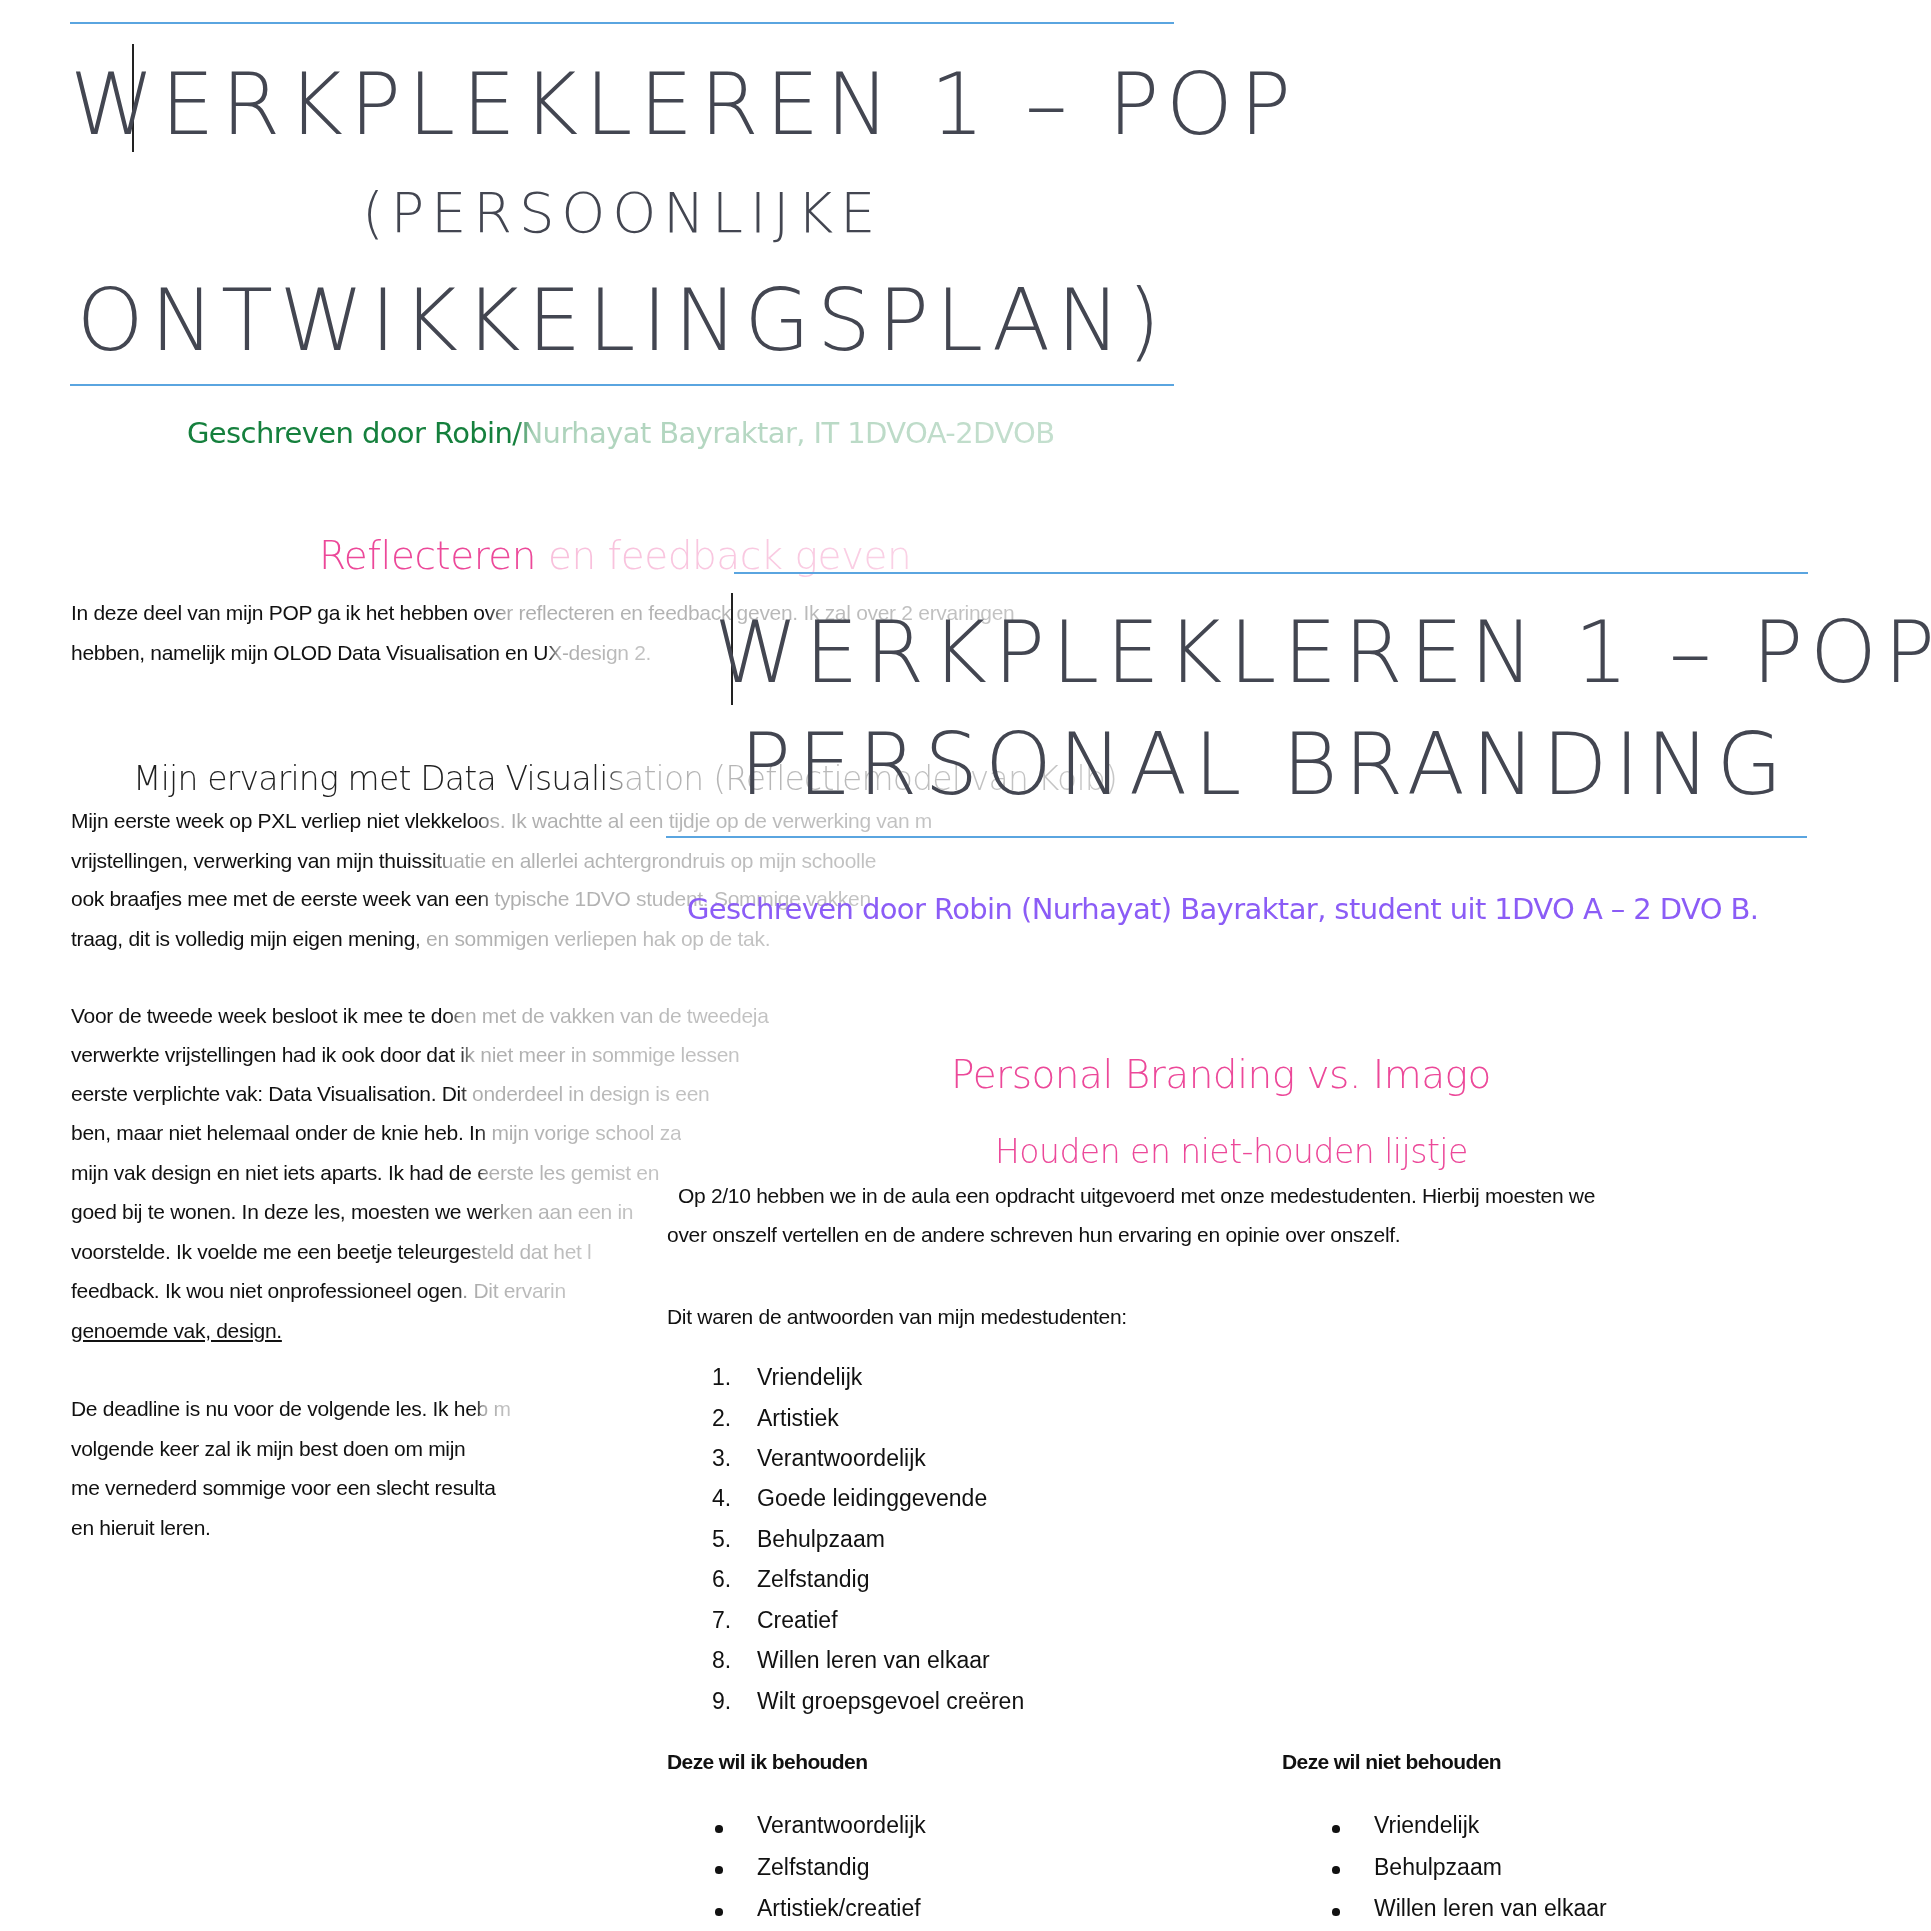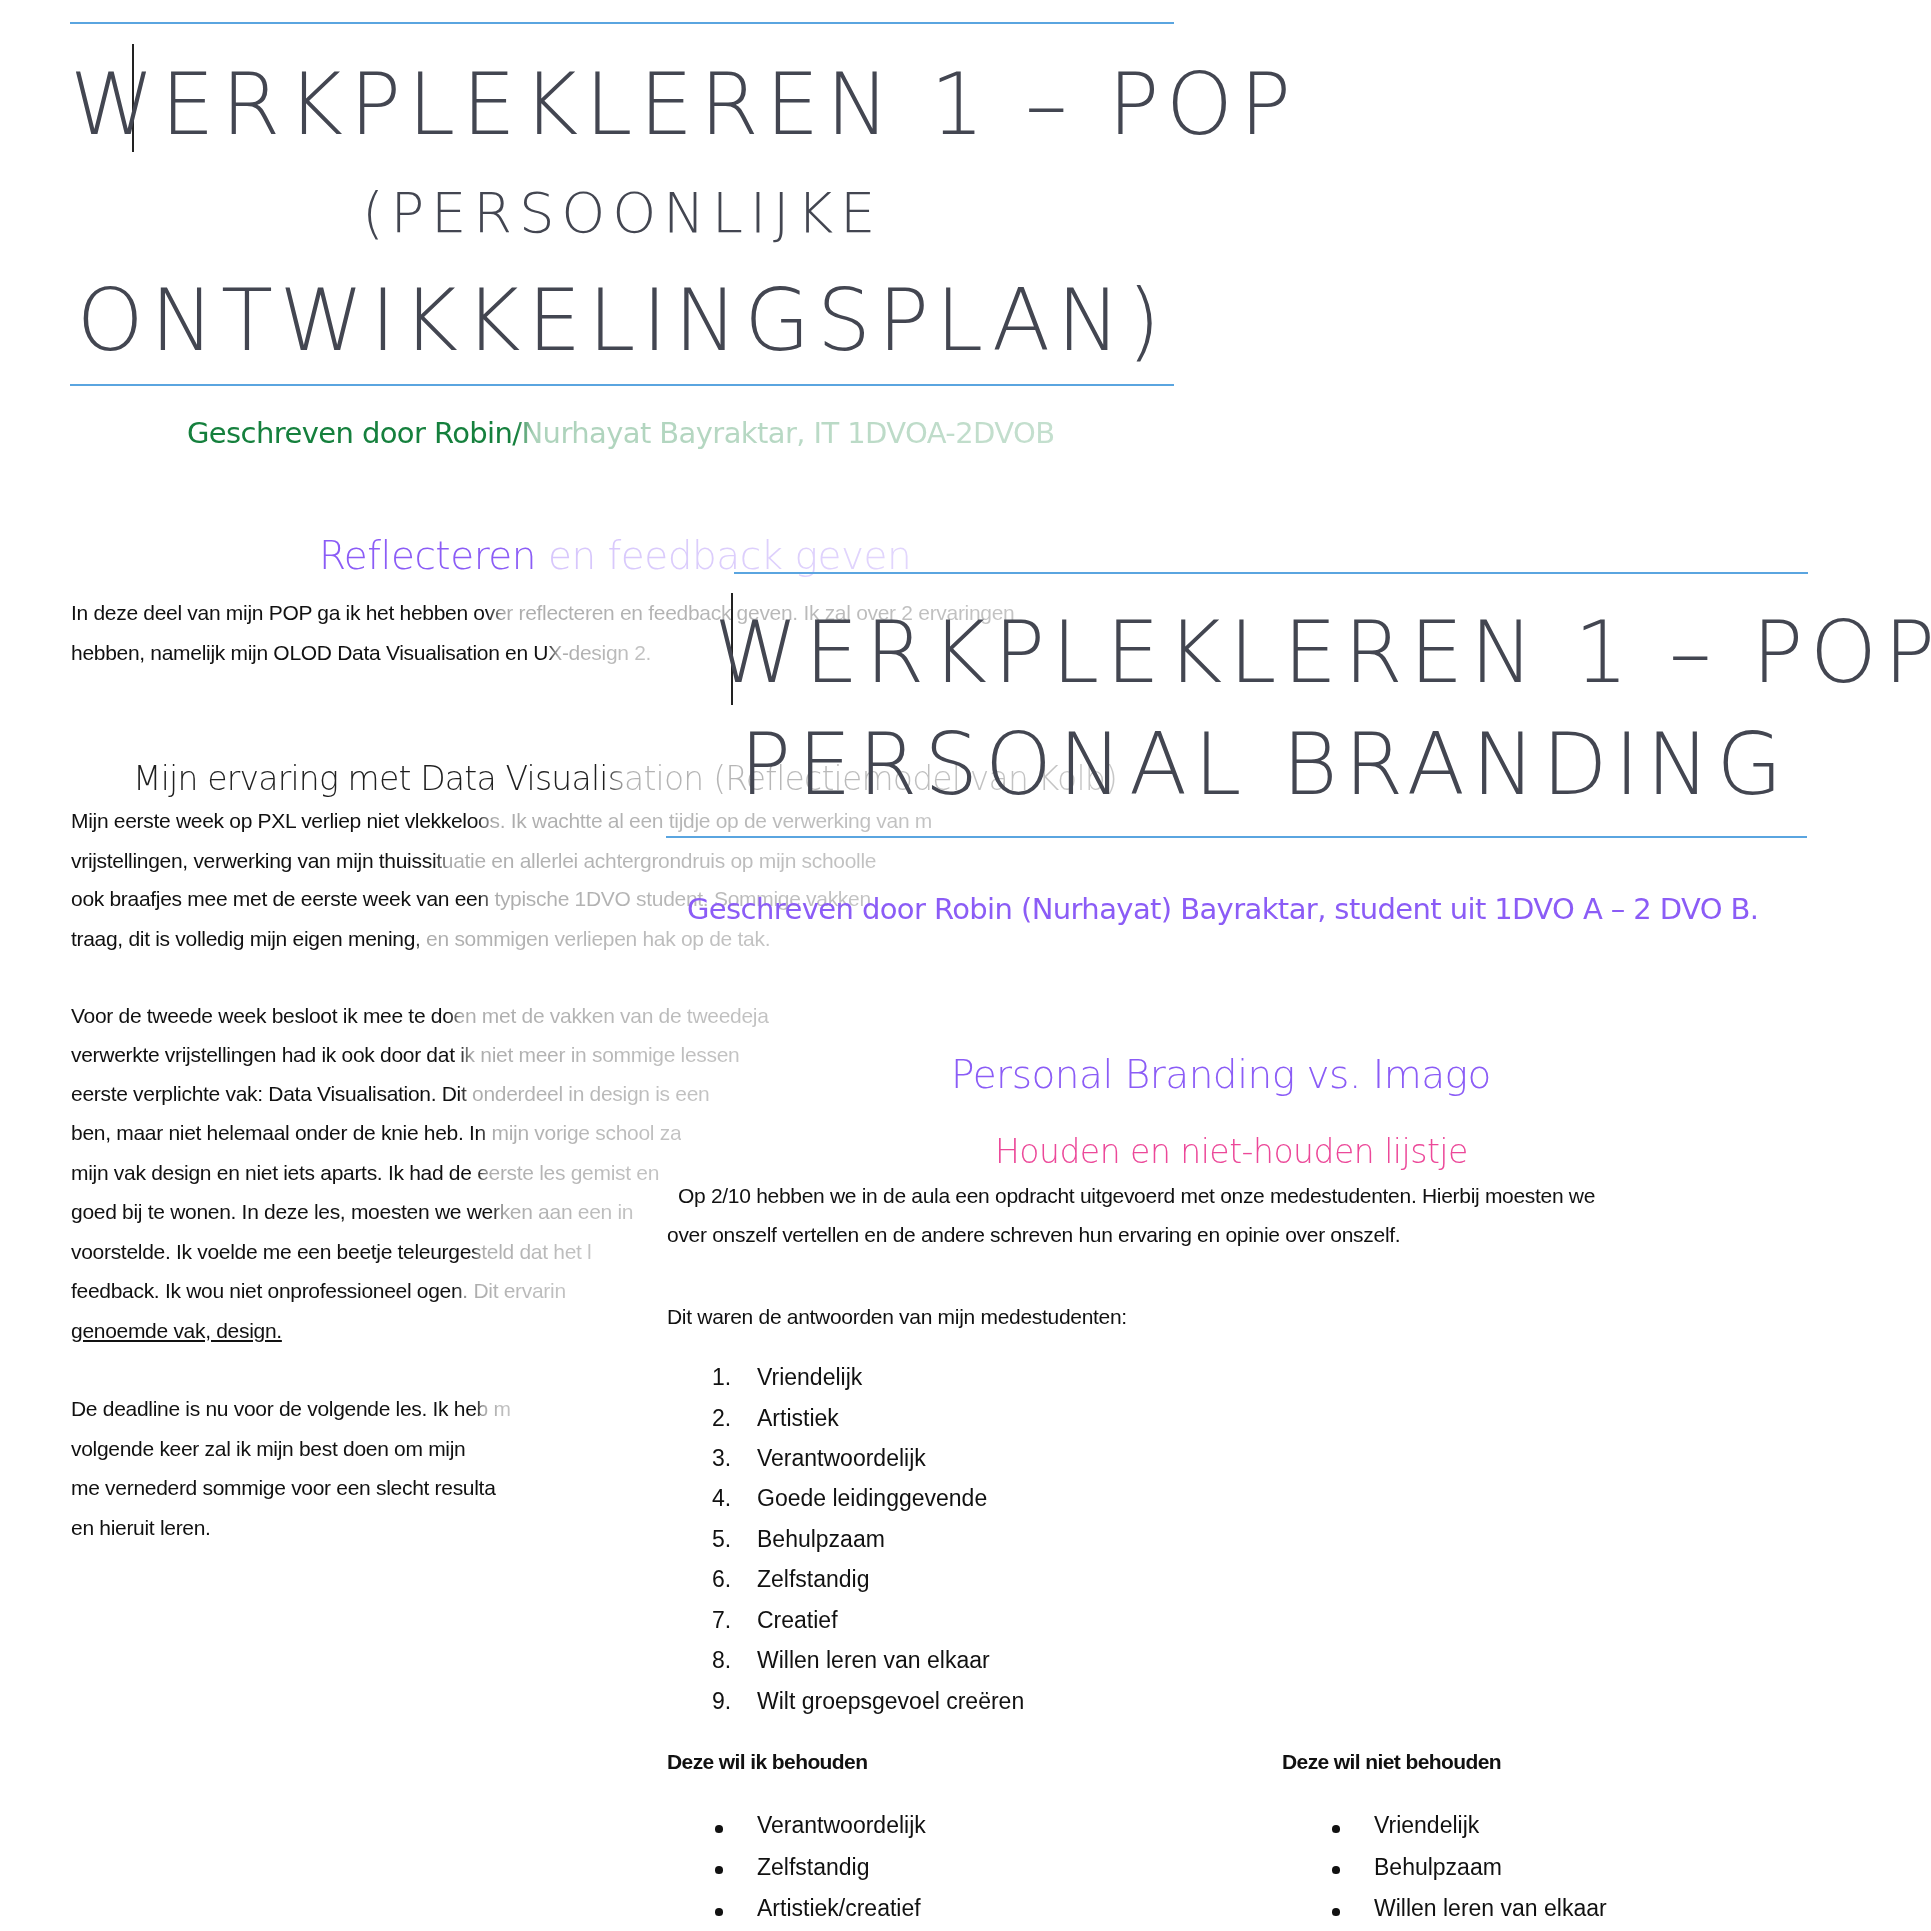--- a/index.html
+++ b/index.html
@@ -13,21 +13,21 @@
   .title {
     position:absolute; font-family:"DejaVu Sans", sans-serif; font-weight:200;
     letter-spacing:6.8px; color:#434651; white-space:nowrap; text-align:center;
   }
   .cursor { position:absolute; width:1.9px; background:#222; }
   .fade-right {
     -webkit-mask-image: linear-gradient(to right, #000 0%, #000 var(--s,50%), rgba(0,0,0,0.35) var(--e,60%), rgba(0,0,0,0.25) 100%);
             mask-image: linear-gradient(to right, #000 0%, #000 var(--s,50%), rgba(0,0,0,0.35) var(--e,60%), rgba(0,0,0,0.25) 100%);
   }
   .body-text { font-family:"Liberation Sans", sans-serif; font-size:21px; color:#111; letter-spacing:-0.3px; }
-  .pink { color:#8b5cf6; }
+  .pink { color:#ec4899; }
   .h2 { font-family:"DejaVu Sans", sans-serif; font-weight:300; font-size:39px; letter-spacing:-0.5px; }
   .h3 { font-family:"DejaVu Sans", sans-serif; font-weight:300; font-size:33px; color:#ec4899; letter-spacing:-0.5px; }
   .subtitle { font-family:"DejaVu Sans", sans-serif; font-size:29px; color:#8b5cf6; letter-spacing:-0.6px; }
   .list-num { position:absolute; font-size:23px; color:#111; }
   .list-text { position:absolute; font-size:23px; color:#111; white-space:nowrap; }
   .bullet { position:absolute; width:7.7px; height:7.7px; border-radius:50%; background:#111; }
   .bold { font-weight:bold; }
 </style>
 </head>
 <body>

